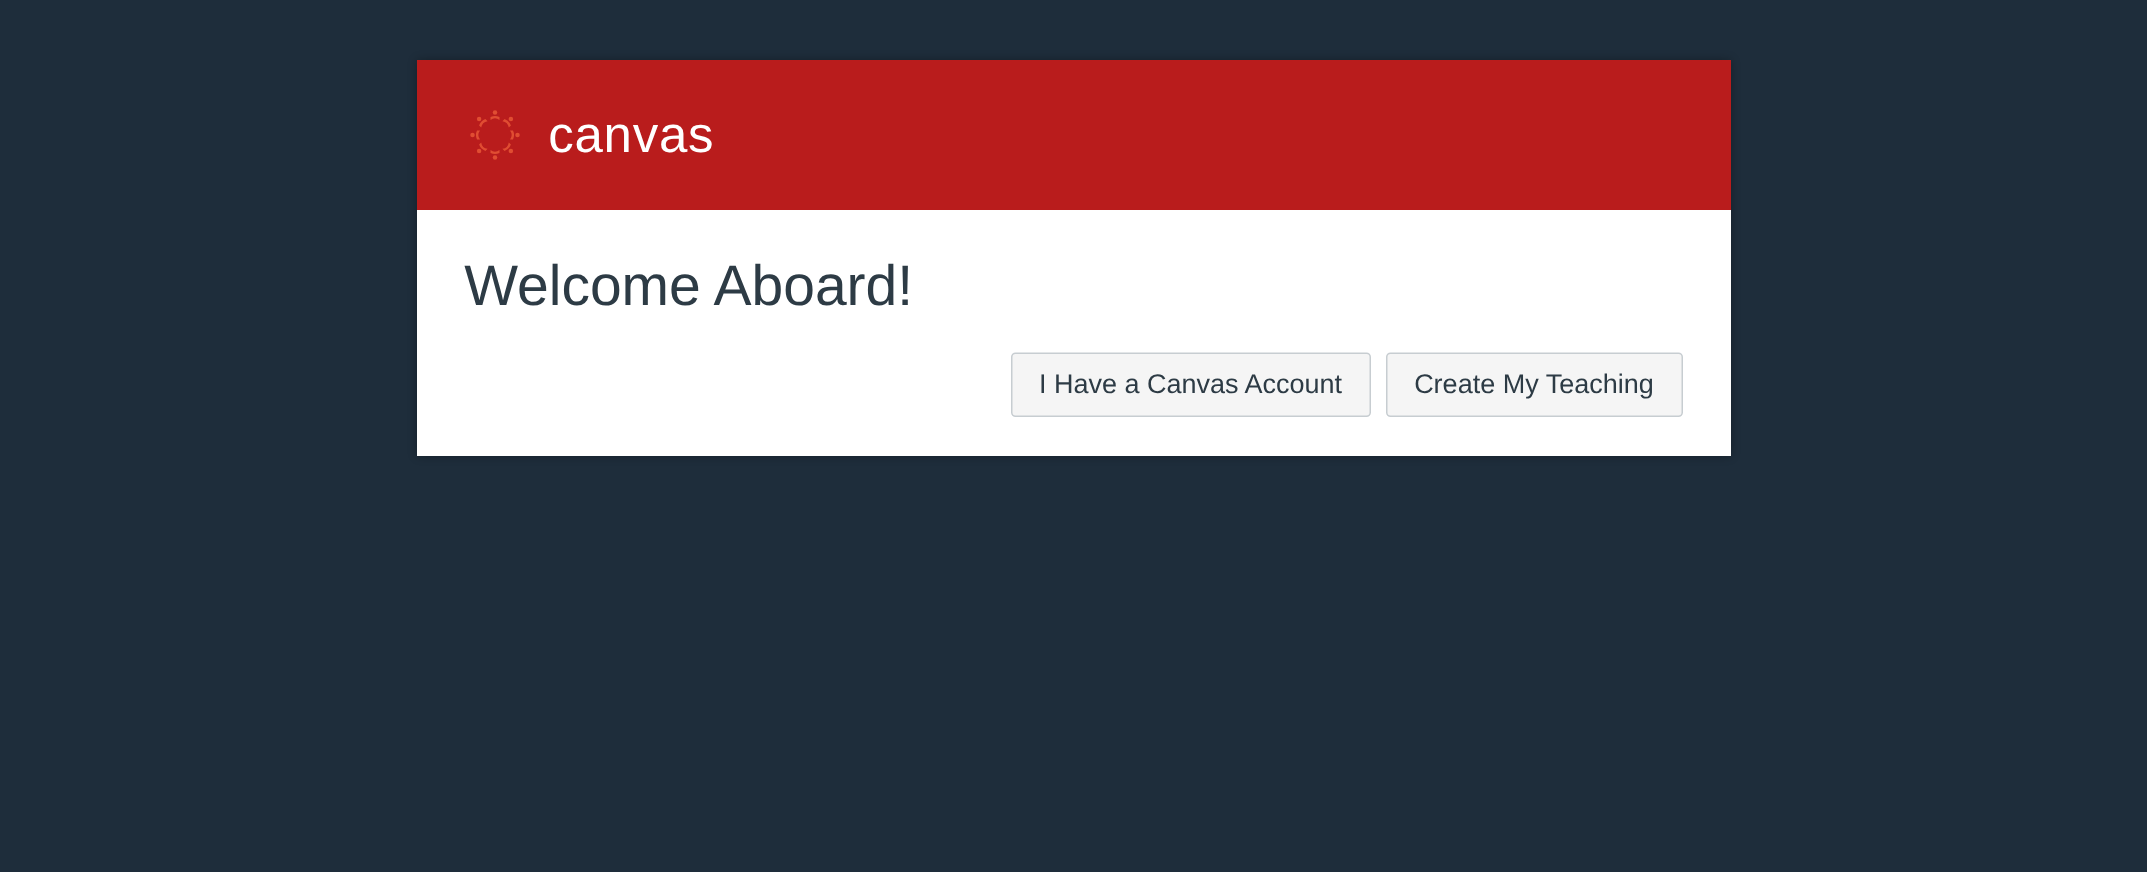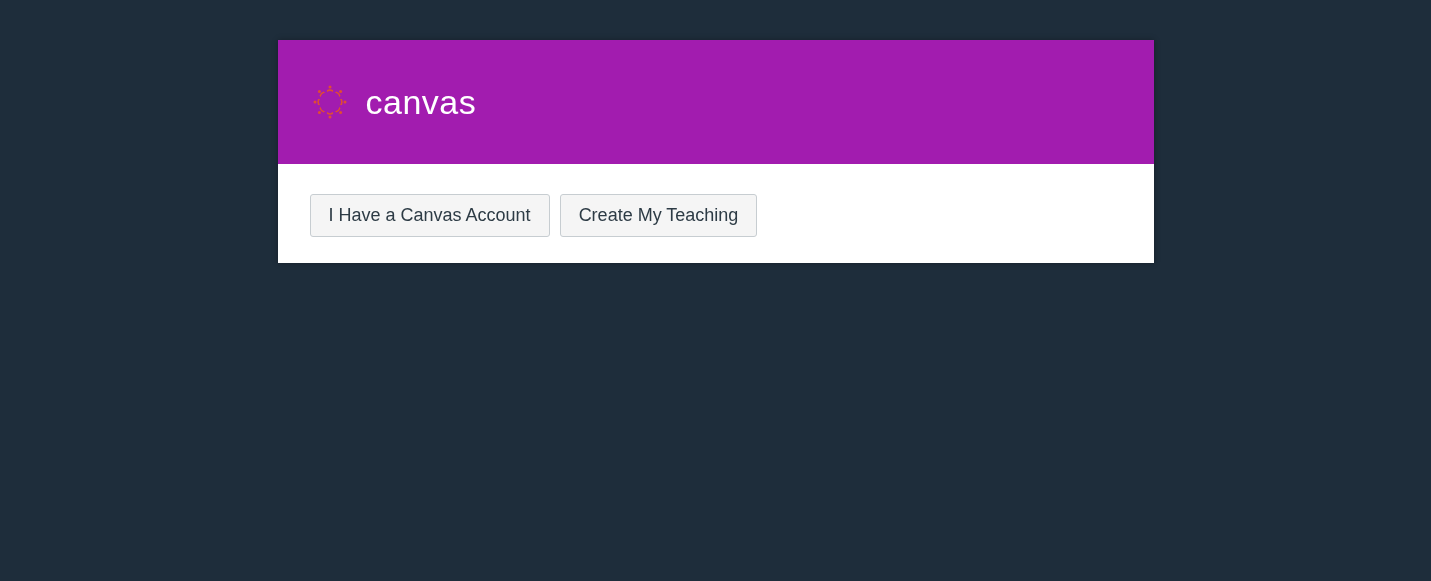--- a/index.html
+++ b/index.html
@@ -16,22 +16,22 @@
       justify-content: center;
       padding-top: 40px;
     }
     .modal {
       width: 876px;
       background-color: #ffffff;
       box-shadow: 0 0 6px rgba(0,0,0,0.3);
       height: fit-content;
     }
     .modal-header {
-      background-color: #a21caf;
-      padding: 42px 32px;
+      background-color: #b91c1c;
+      padding: 30px 32px;
       display: flex;
       align-items: center;
       gap: 16px;
     }
     .logo-icon {
       width: 40px;
       height: 40px;
       flex-shrink: 0;
     }
     .logo-text {
@@ -53,20 +53,21 @@
       font-size: 19px;
       line-height: 1.65;
       color: #2d3b45;
       margin-bottom: 28px;
     }
     .message strong {
       font-weight: 700;
     }
     .button-row {
       display: flex;
+      justify-content: flex-end;
       gap: 10px;
     }
     .btn {
       background-color: #f5f5f5;
       border: 1px solid #c7cdd1;
       color: #2d3b45;
       font-size: 18px;
       padding: 10px 18px;
       cursor: pointer;
       border-radius: 3px;
@@ -104,18 +105,19 @@
           <path d="M 17 10 A 5 5 0 0 1 23 10 L 23 8 A 7 7 0 0 0 17 8 Z" transform="rotate(270 20 20)"></path>
 
           <circle cx="9.4" cy="9.4" r="1.5"></circle>
           <path d="M 17 10 A 5 5 0 0 1 23 10 L 23 8 A 7 7 0 0 0 17 8 Z" transform="rotate(315 20 20)"></path>
         </g>
       </svg>
     </span>
     <span class="logo-text">canvas</span>
   </div>
   <div class="modal-body">
+    <h1 class="heading">Welcome Aboard!</h1>
     <div class="button-row">
       <button class="btn">I Have a Canvas Account</button>
       <button class="btn">Create My Teaching</button>
     </div>
   </div>
 </div>
 
 </body></html>

